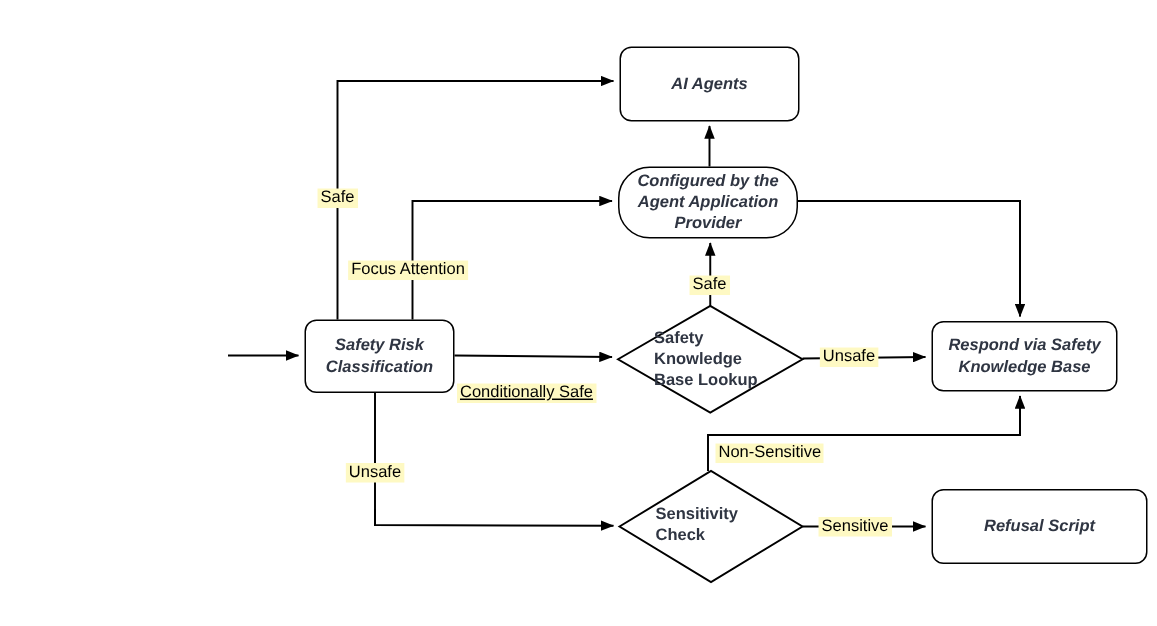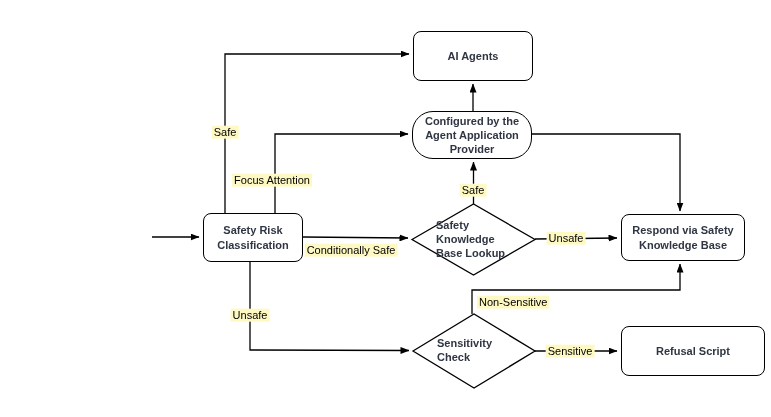--- a/index.html
+++ b/index.html
@@ -20,20 +20,21 @@
     text-align: center;
     box-sizing: border-box;
     background: #ffffff;
     border: 1.3px solid #000000;
     border-radius: 8px;
     color: #2f3542;
     font-weight: bold;
     font-size: 11px;
     line-height: 1.3;
     padding: 0 6px;
+    font-style: italic;
   }
   .dlabel {
     position: absolute;
     transform: translate(-50%, -50%);
     text-align: left;
     color: #2f3542;
     font-weight: bold;
     font-size: 11px;
     line-height: 1.25;
   }
@@ -96,20 +97,20 @@
 
   <div class="node" style="left:621px; top:326px; width:144px; height:50px;">
     <span>Refusal Script</span>
   </div>
 
   <div class="dlabel" style="left:473px; top:240px; width:74px;">Safety Knowledge Base Lookup</div>
   <div class="dlabel" style="left:474px; top:351px; width:74px;">Sensitivity Check</div>
 
   <div class="elabel" style="left:225px; top:132px;">Safe</div>
   <div class="elabel" style="left:272px; top:180px;">Focus Attention</div>
-  <div class="elabel" style="left:351px; top:250px;">Conditionally Safe</div>
+  <div class="elabel" style="left:351px; top:262px;text-decoration:underline;">Conditionally Safe</div>
   <div class="elabel" style="left:250px; top:315px;">Unsafe</div>
   <div class="elabel" style="left:473px; top:190px;">Safe</div>
   <div class="elabel" style="left:566px; top:238px;">Unsafe</div>
   <div class="elabel anchor-left" style="left:477px; top:302px;">Non-Sensitive</div>
   <div class="elabel" style="left:570px; top:351px;">Sensitive</div>
 
 </div>
 
 </body></html>

